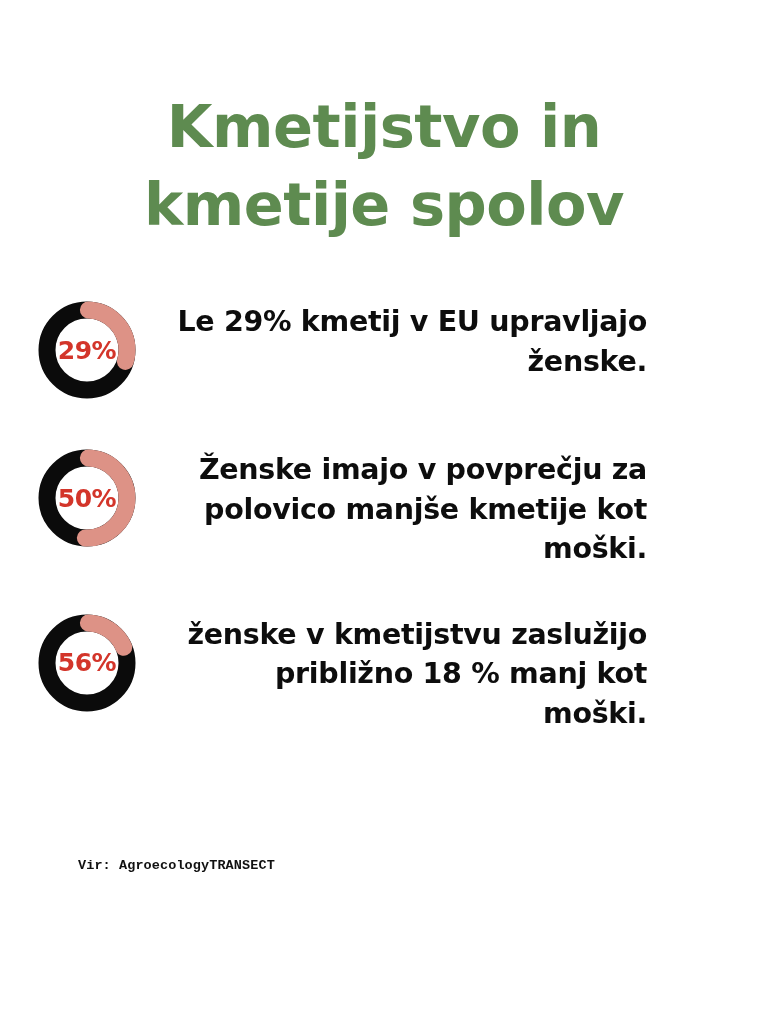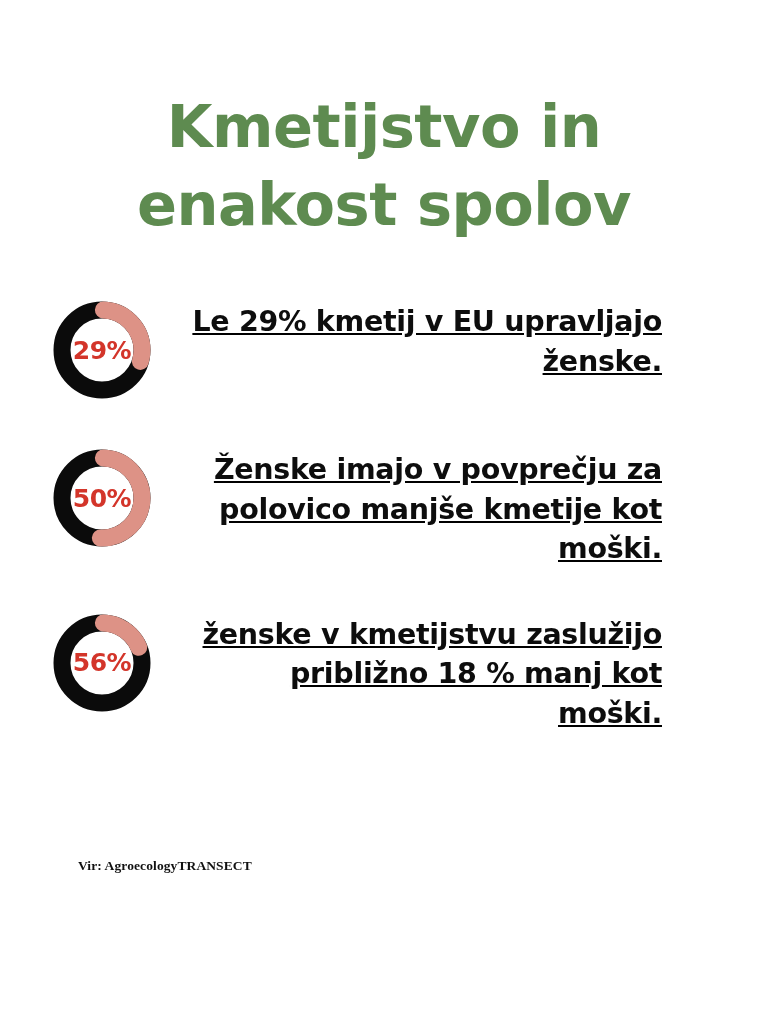--- a/index.html
+++ b/index.html
@@ -42,23 +42,22 @@
     position: absolute;
     top: 292px;
     left: 0;
     width: 768px;
   }
 
   .stat-row {
     display: flex;
     align-items: flex-start;
     margin-bottom: 36px;
-    padding-left: 48px;
+    padding-left: 33px;
     box-sizing: border-box;
-    text-decoration: underline;
   }
 
   .donut-wrap {
     flex: 0 0 auto;
     width: 108px;
     height: 108px;
     position: relative;
     margin-top: 4px;
   }
   .donut-wrap svg {
@@ -90,21 +89,21 @@
     line-height: 1.39;
     letter-spacing: -0.3px;
     max-width: 470px;
     text-align: right;
   }
 
   .source {
     position: absolute;
     left: 78px;
     top: 858px;
-    font-family: Liberation Serif, serif;
+    font-family: Liberation Mono, monospace;
     font-weight: bold;
     font-size: 13.5px;
     color: #111111;
     letter-spacing: 0.1px;
   }
 
   .handle {
     position: absolute;
     left: 0;
     top: 945px;
@@ -116,21 +115,21 @@
     letter-spacing: 0.2px;
   }
 </style>
 </head>
 <body>
 
 <div class="poster">
 
   <div class="title-block">
     <div class="title-line">Kmetijstvo in</div>
-    <div class="title-line">enakost spolov</div>
+    <div class="title-line">kmetije spolov</div>
   </div>
 
   <div class="stats">
 
     <div class="stat-row">
       <div class="donut-wrap">
         <svg width="108" height="108" viewBox="0 0 108 108">
           <circle cx="54" cy="54" r="40" fill="none" stroke="#0b0b0b" stroke-width="17"></circle>
           <circle cx="54" cy="54" r="40" fill="none" stroke="#dd9286" stroke-width="17" stroke-linecap="round" stroke-dasharray="72.9 178.4" transform="rotate(-88 54 54)"></circle>
         </svg>

